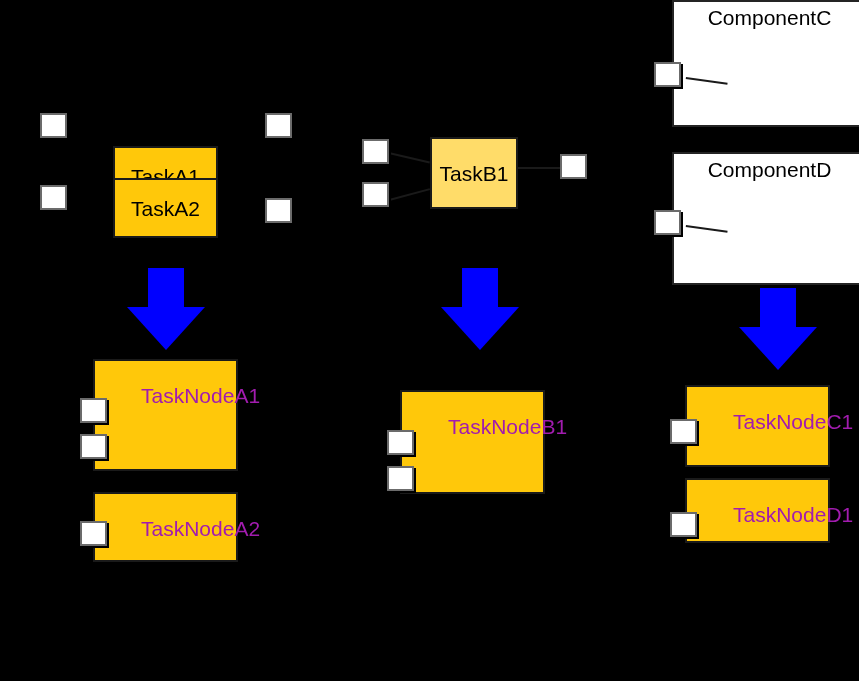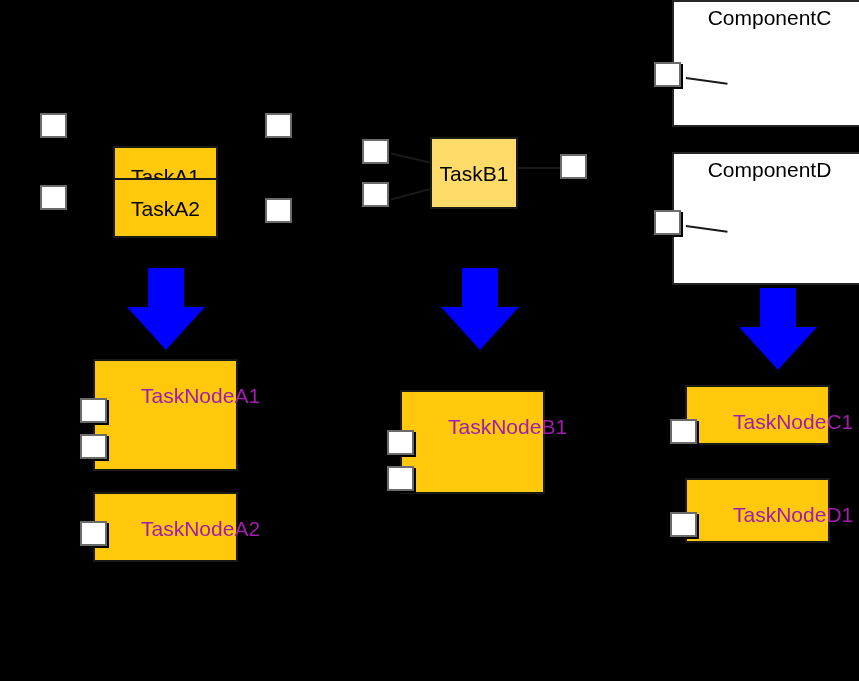--- a/index.html
+++ b/index.html
@@ -172,21 +172,21 @@
     <span class="comp-label">ComponentD</span>
   </div>
   <div class="link-white" style="left:686px; top:225px; width:42px; transform: rotate(8deg);"></div>
   <div class="port" style="left:654px; top:210px;"></div>
 
   <div class="arrow" style="left:739px; top:288px; width:78px; height:82px;">
     <div class="shaft" style="left:21px; top:0; width:36px; height:41px;"></div>
     <div class="head" style="left:0; top:39px;"></div>
   </div>
 
-  <div class="box tasknode" style="left:685px; top:385px; width:145px; height:60px;text-align:right;">
+  <div class="box tasknode" style="left:685px; top:385px; width:145px; height:82px;text-align:right;">
     <span class="node-label">TaskNodeC1</span>
   </div>
   <div class="port" style="left:670px; top:419px;"></div>
 
   <div class="box tasknode" style="left:685px; top:478px; width:145px; height:65px;">
     <span class="node-label">TaskNodeD1</span>
   </div>
   <div class="port" style="left:670px; top:512px;"></div>
 
 </div>

